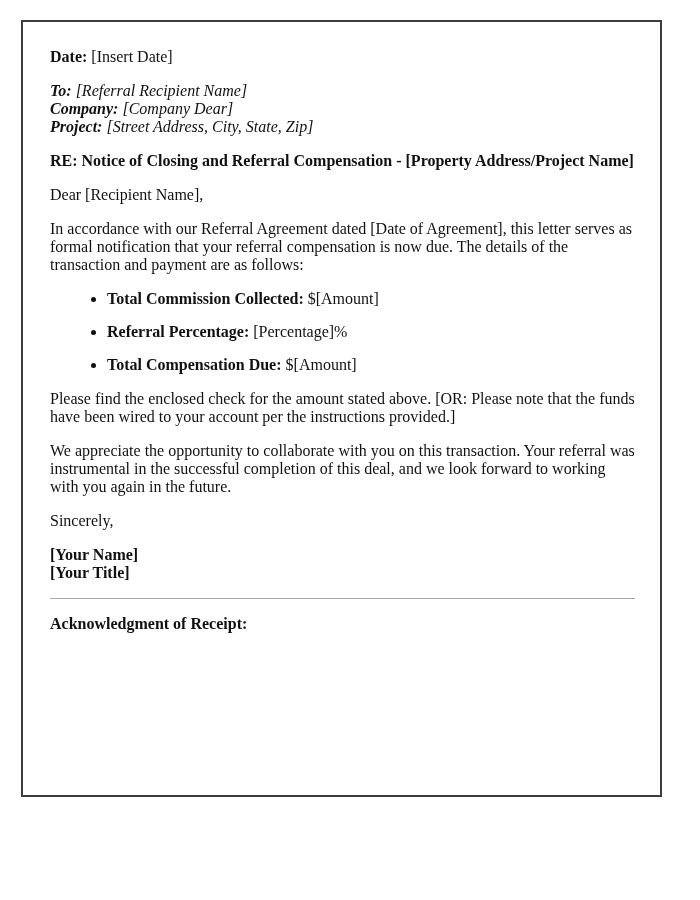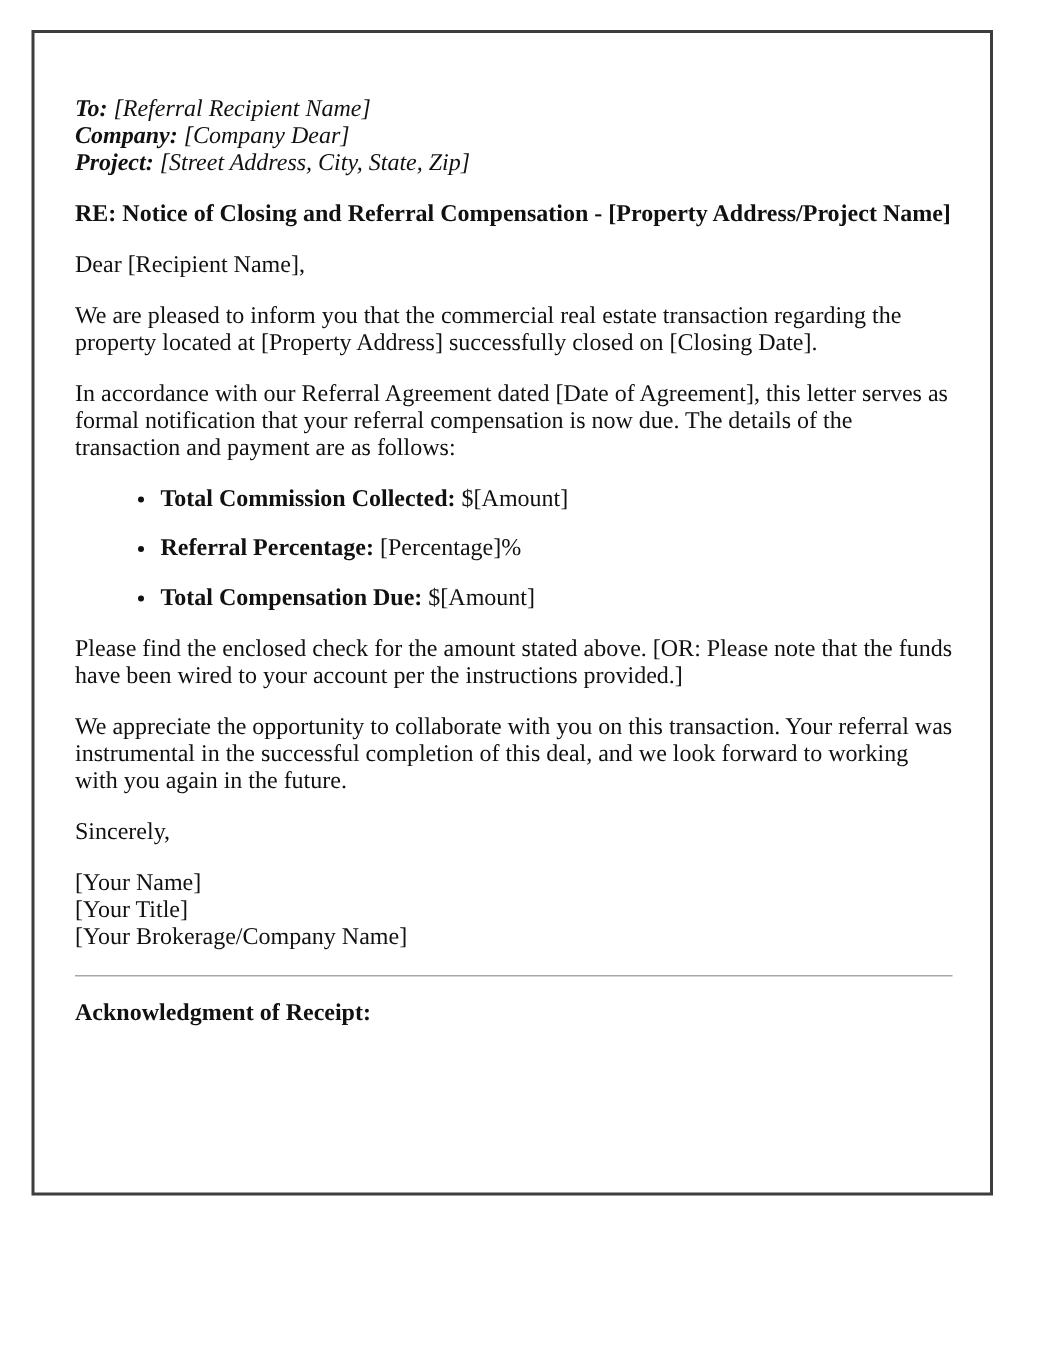--- a/index.html
+++ b/index.html
@@ -24,70 +24,69 @@
     background:var(--page_background);
     padding:26px 25px 0 27px;
     font-size:16px;line-height:18px;
   }
   .paper p{margin:16px 0;}
   .paper > :first-child{margin-top:0;}
   .b{font-weight:bold;}
   .addr-block p{margin:0;font-style:italic;}
   ul.comp-list{margin:16px 0;padding-left:42px;}
   ul.comp-list li{margin:15px;line-height:18px;}
-  .sig-block p{margin:0;}
+  .sig-block p{margin:0;font-weight:bold;}
   hr.divider{
     border:none;border-top:1px solid var(--divider);
     margin:16px 0;height:0;
   }
   .blank{
     display:inline-block;height:0.85em;
     border-bottom:2px solid var(--blank_line);
     transform:translateY(2px);
   }
   .blank-signature{width:213px;}
   .blank-date{width:94px;}
 </style>
 </head>
 <body>
 
 <div class="paper">
 
+  <p><span class="b">Date:</span> <span>[Insert Date]</span></p>
 
   <div class="addr-block" style="margin:16px 0;">
     <p><span class="b">To:</span> <span>[Referral Recipient Name]</span></p>
     <p><span class="b">Company:</span> <span>[Company Dear]</span></p>
     <p><span class="b">Project:</span> <span>[Street Address, City, State, Zip]</span></p>
   </div>
 
   <p class="b">RE: Notice of Closing and Referral Compensation - [Property Address/Project Name]</p>
 
   <p>Dear [Recipient Name],</p>
 
-  <p>We are pleased to inform you that the commercial real estate transaction regarding the property located at [Property Address] successfully closed on [Closing Date].</p>
 
   <p>In accordance with our Referral Agreement dated [Date of Agreement], this letter serves as formal notification that your referral compensation is now due. The details of the transaction and payment are as follows:</p>
 
   <ul class="comp-list">
     <li><span class="b">Total Commission Collected:</span> <span>$[Amount]</span></li>
     <li><span class="b">Referral Percentage:</span> <span>[Percentage]%</span></li>
     <li><span class="b">Total Compensation Due:</span> <span>$[Amount]</span></li>
   </ul>
 
   <p>Please find the enclosed check for the amount stated above. [OR: Please note that the funds have been wired to your account per the instructions provided.]</p>
 
   <p>We appreciate the opportunity to collaborate with you on this transaction. Your referral was instrumental in the successful completion of this deal, and we look forward to working with you again in the future.</p>
 
 
   <p>Sincerely,</p>
 
   <div class="sig-block" style="margin:16px 0;">
     <p>[Your Name]</p>
     <p>[Your Title]</p>
-    <p>[Your Brokerage/Company Name]</p>
   </div>
 
   <hr class="divider">
 
   <p class="b">Acknowledgment of Receipt:</p>
 
 
 </div>
 
 </body></html>

